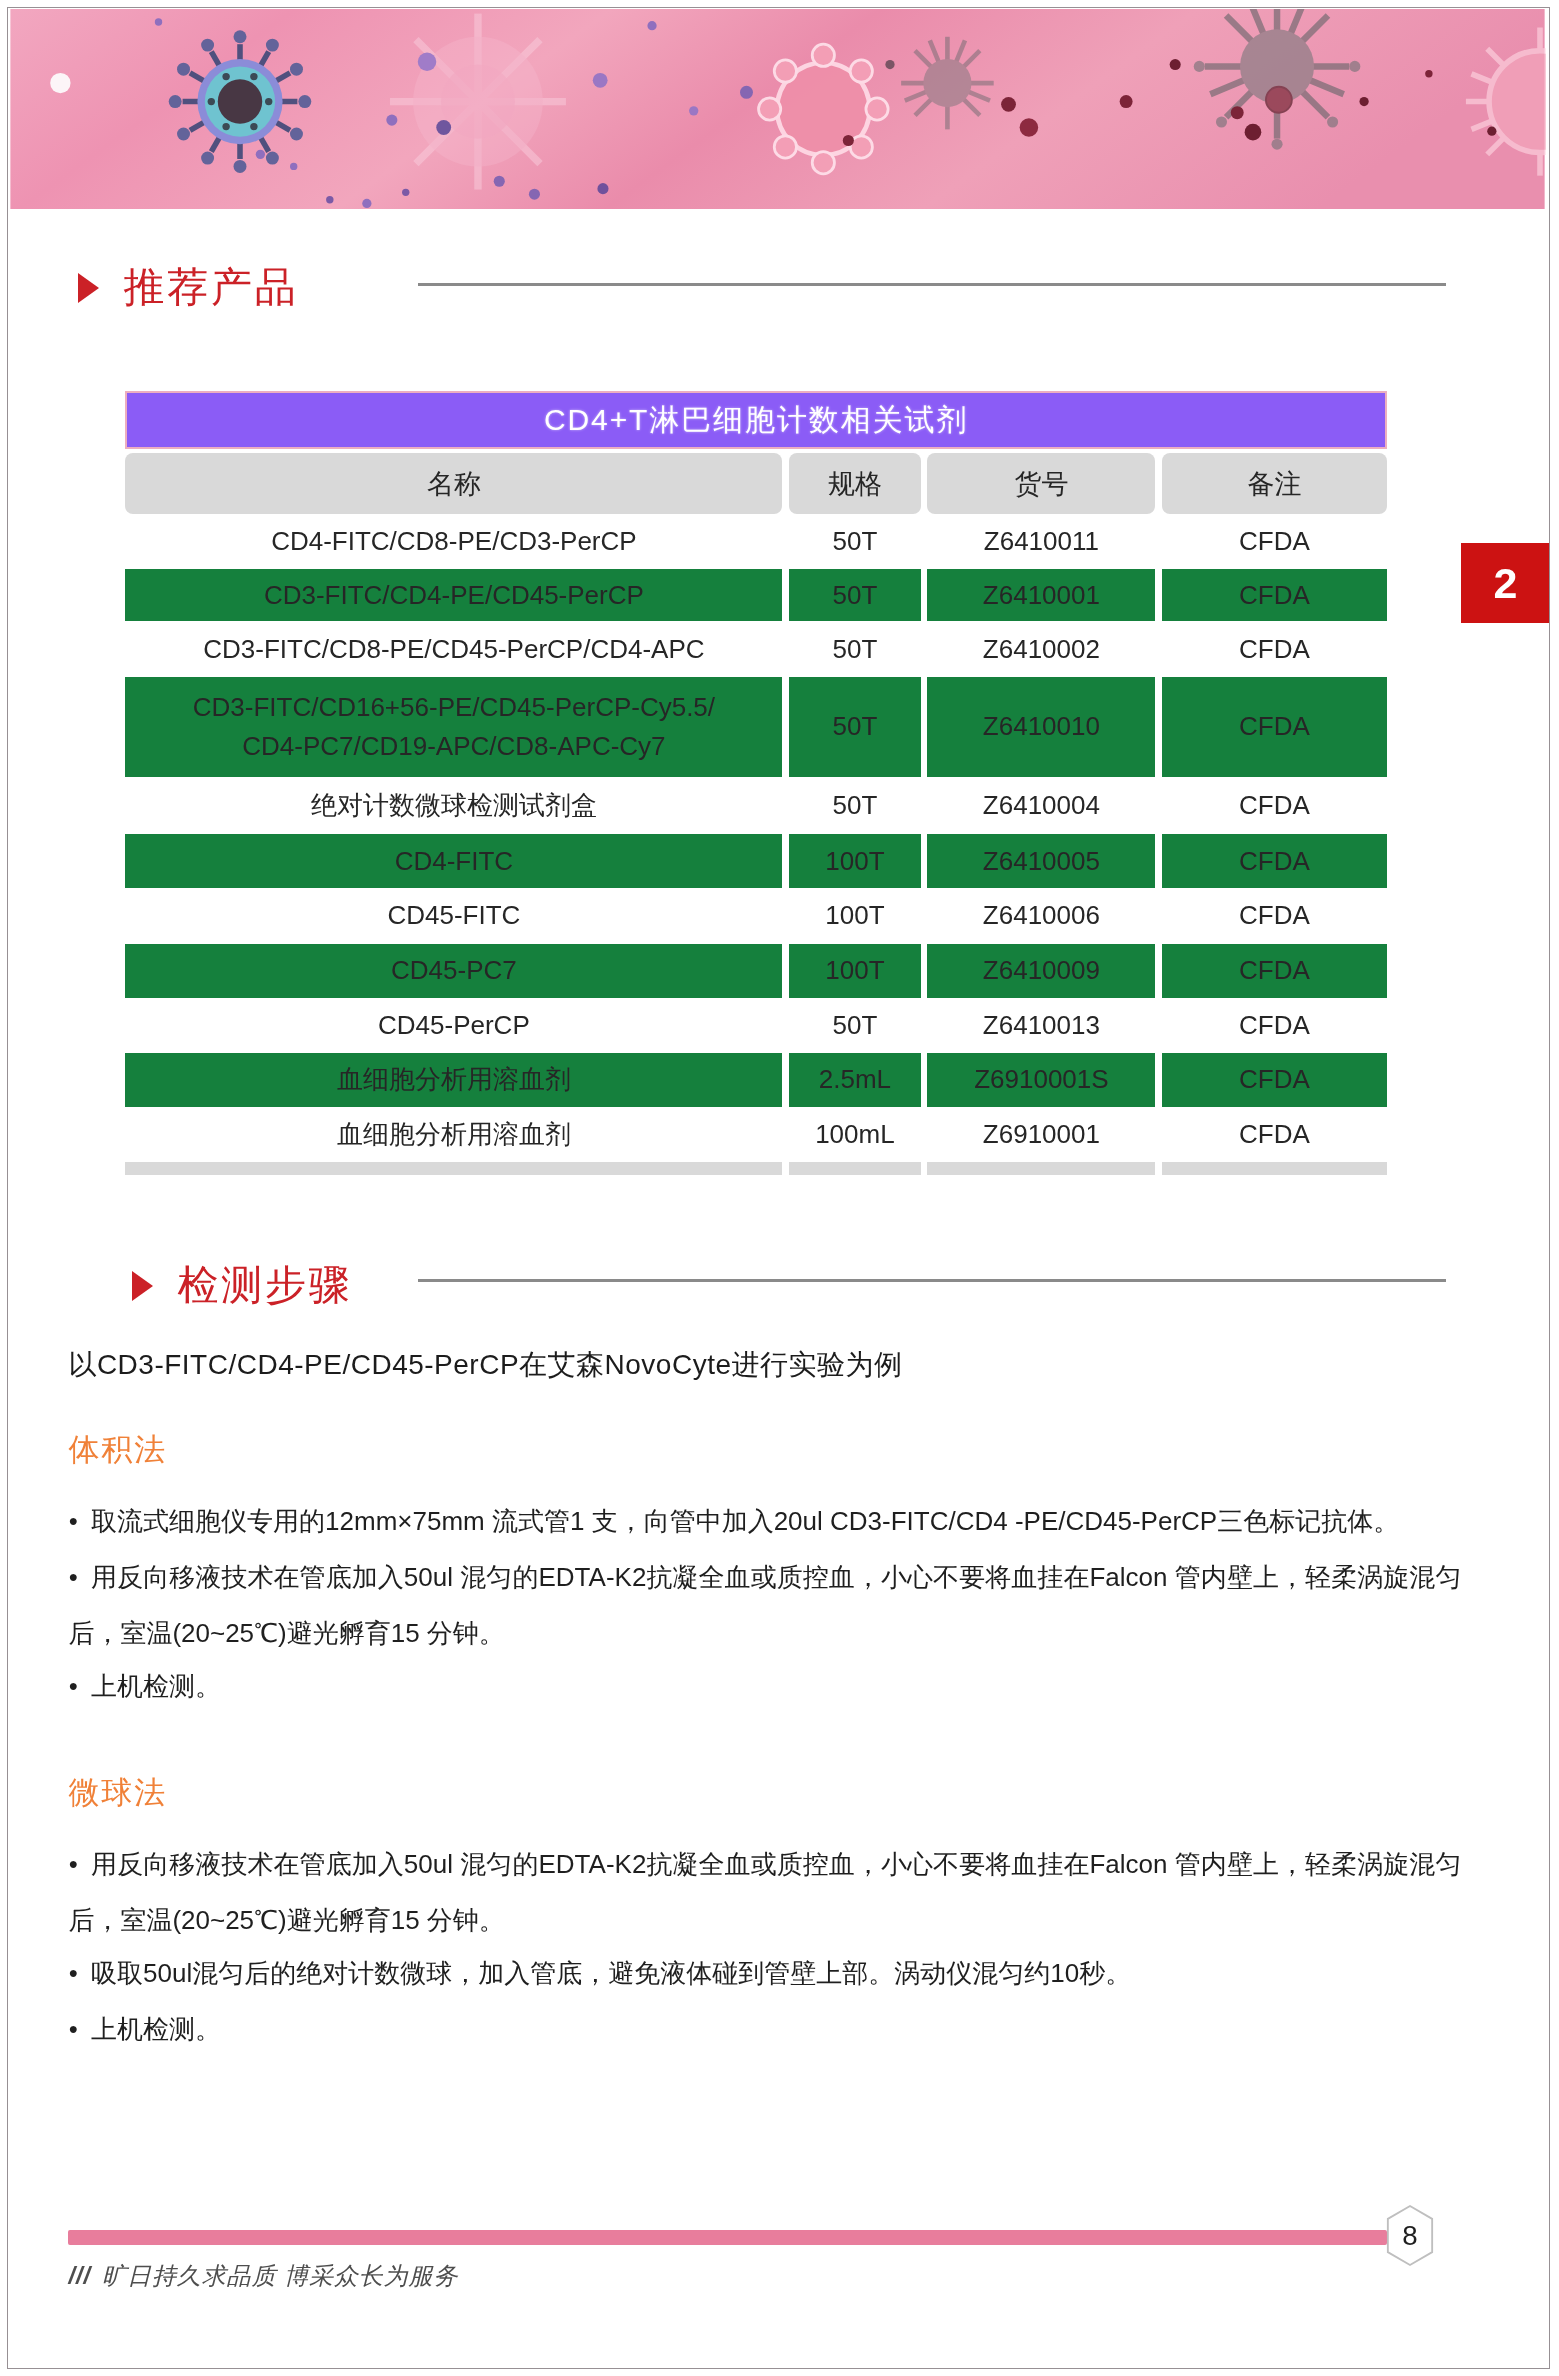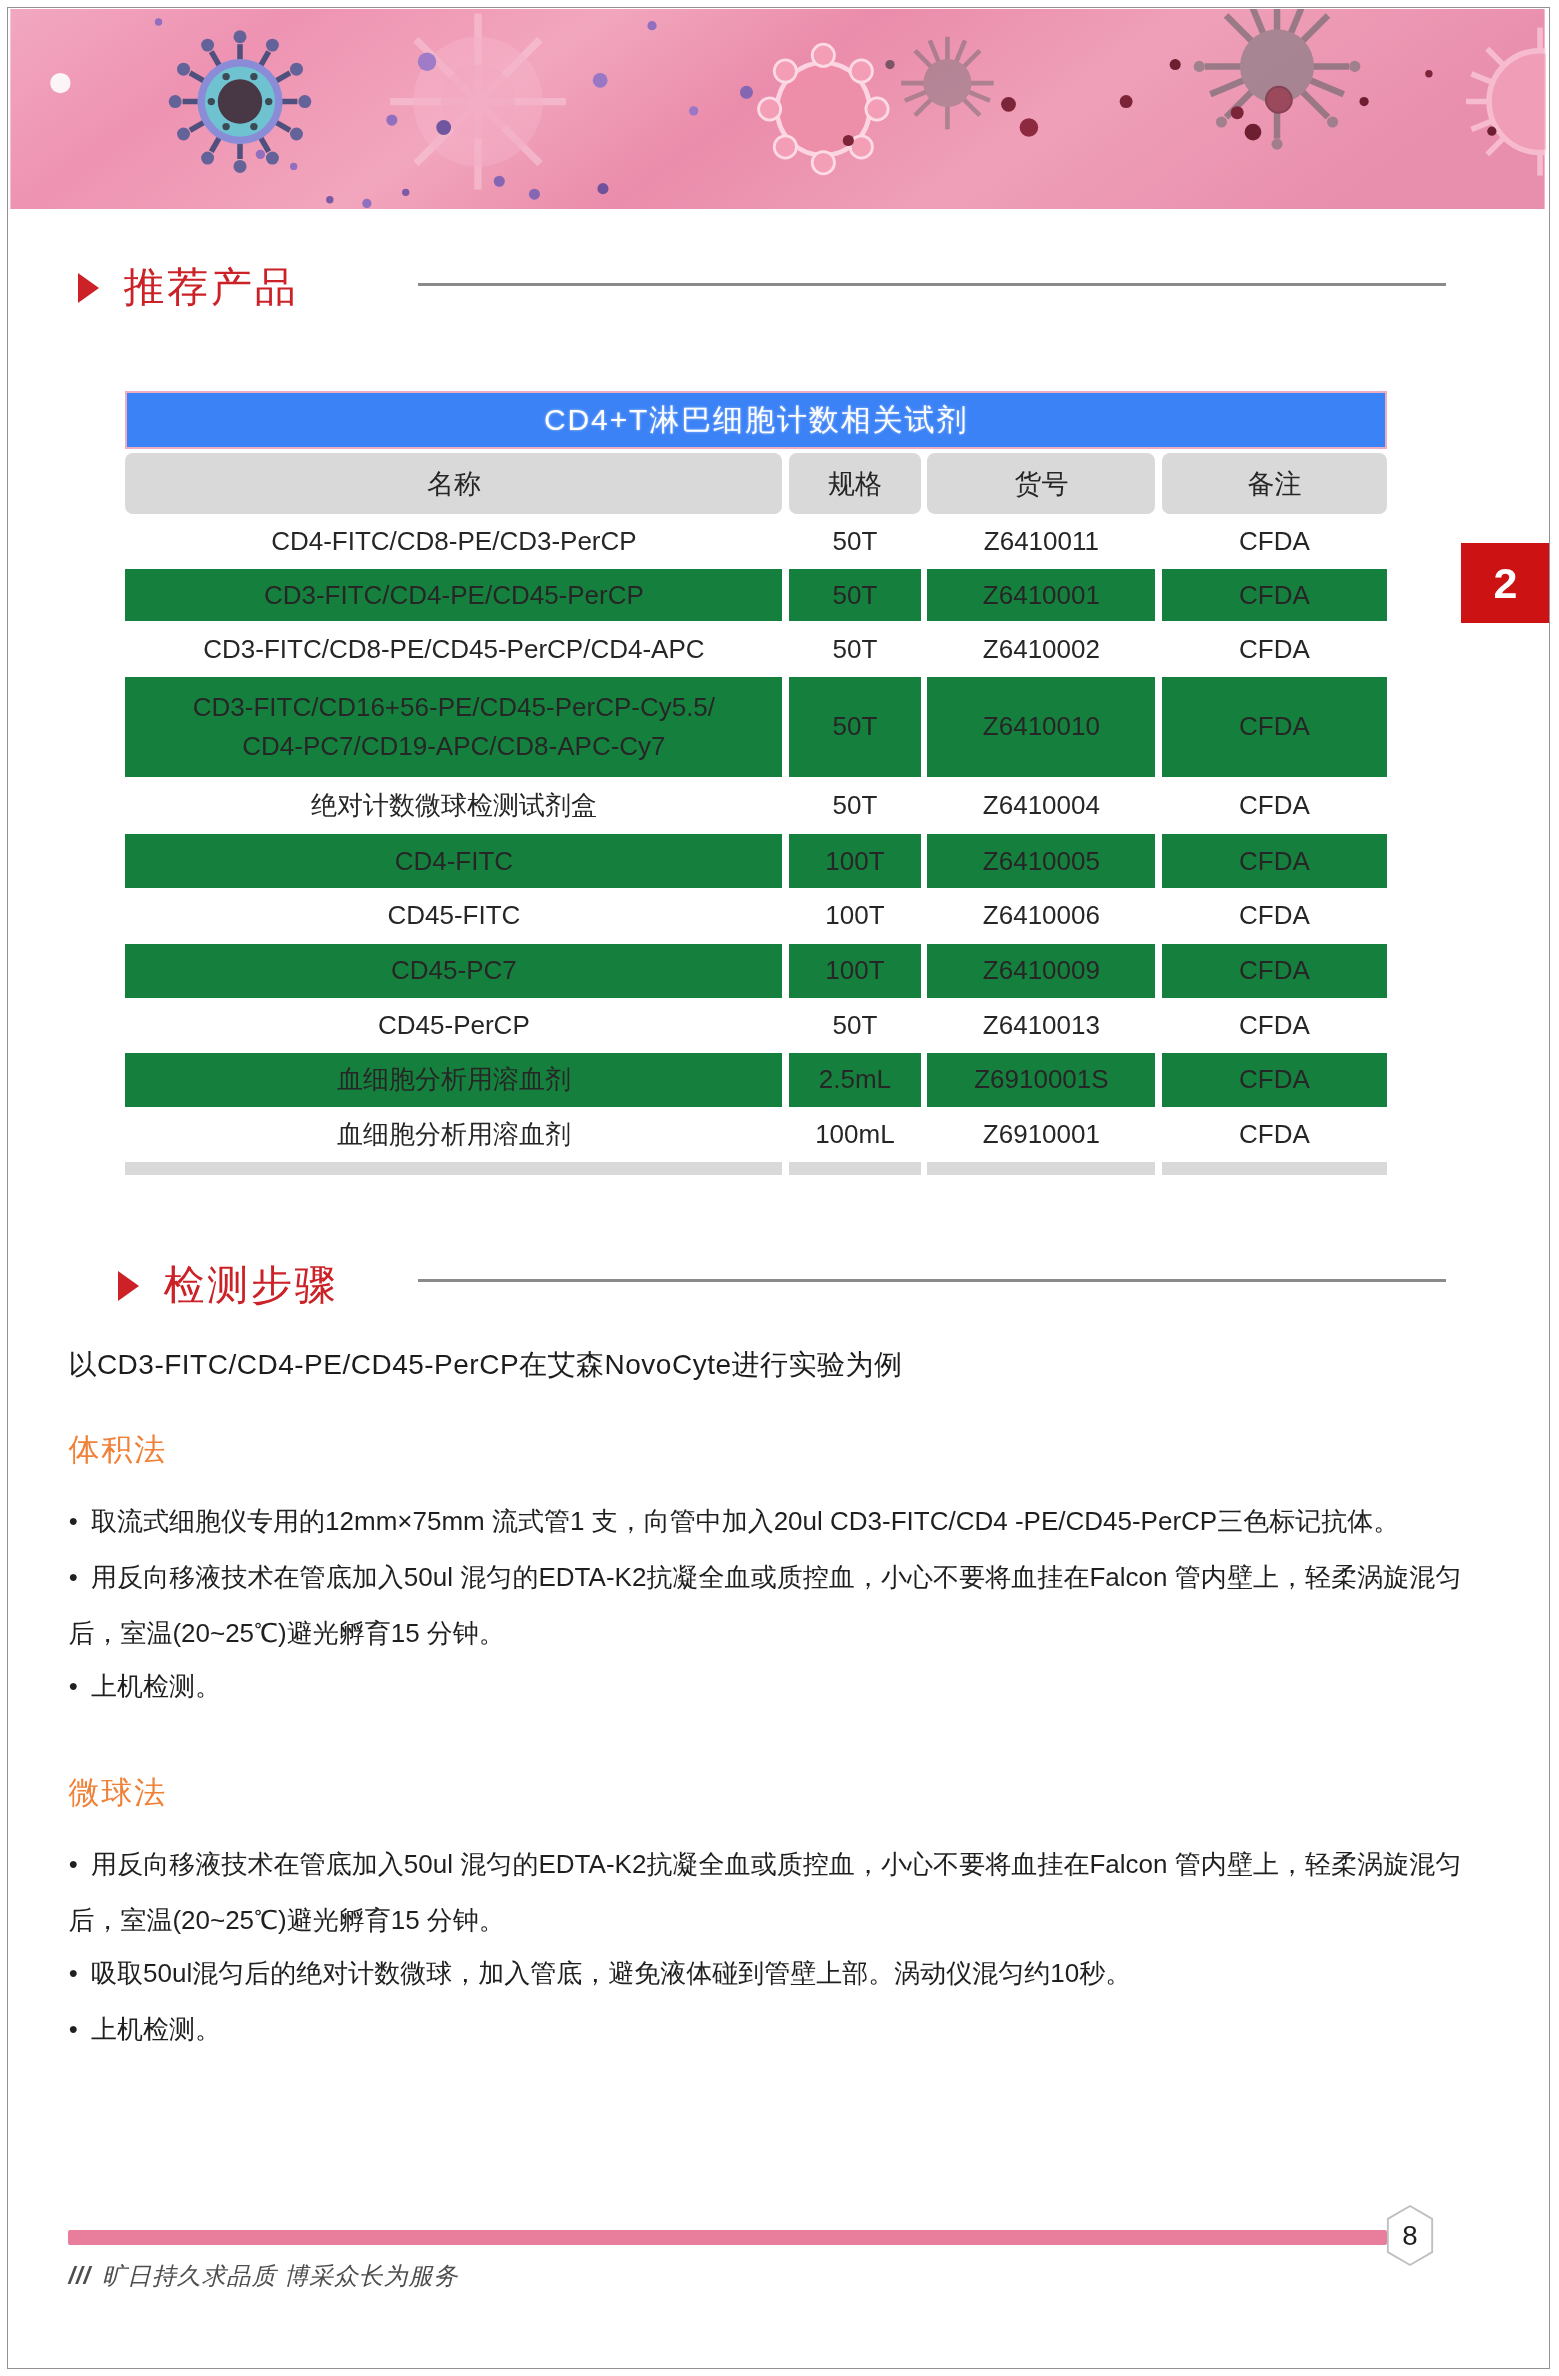--- a/index.html
+++ b/index.html
@@ -21,21 +21,21 @@
   .rule{position:absolute;height:2.8px;background:#8a8a8a;}
   
   .ptable{
     position:absolute;left:117px;top:383px;width:1261px;
     display:grid;
     grid-template-columns:657px 132px 228px 225px;
     grid-template-rows:58px 61px 48px 52px 48px 100px 50px 54px 48px 54px 48px 54px 48px 13px;
     column-gap:6.5px;row-gap:3.7px;
   }
   .t-title{
-    grid-column:1/-1;background:#3b82f6;border:2.8px solid #edaec0;color:#ffffff;
+    grid-column:1/-1;background:#8b5cf6;border:2.8px solid #edaec0;color:#ffffff;
     font-size:30px;letter-spacing:1.9px;display:flex;align-items:center;justify-content:center;
     text-shadow:0 0 2.8px rgba(255,255,255,.55);
   }
   .trow{display:contents;}
   .cell{display:flex;align-items:center;justify-content:center;font-size:26px;color:#262626;text-align:center;}
   .thead .cell{background:#d9d9d9;font-size:27px;border-radius:8px;}
   .alt .cell{background:#15803d;}
   .cell.name{white-space:pre-line;line-height:39px;}
   .strip .cell{background:#d9d9d9;}
   
@@ -326,21 +326,21 @@
     <div class="trow strip">
       <div class="cell"></div>
       <div class="cell"></div>
       <div class="cell"></div>
       <div class="cell"></div>
     </div>
   </div>
 
   <div class="side-tab">2</div>
 
-  <div class="sec-head" style="left:72px;top:1250px;padding-left:38px;">
+  <div class="sec-head" style="left:86px;top:1250px;padding-left:38px;">
     <span class="tri"></span>
     <span class="sec-title">检测步骤</span>
   </div>
   <div class="rule" style="left:410px;top:1271px;width:1028px;"></div>
 
   <div class="intro">以CD3-FITC/CD4-PE/CD45-PerCP在艾森NovoCyte进行实验为例</div>
 
   <div class="method" style="top:1421px;">
     <div class="m-title">体积法</div>
     <p class="bullet"><span class="dot">●</span><span>取流式细胞仪专用的12mm×75mm 流式管1 支，向管中加入20ul CD3-FITC/CD4 -PE/CD45-PerCP三色标记抗体。</span></p>

